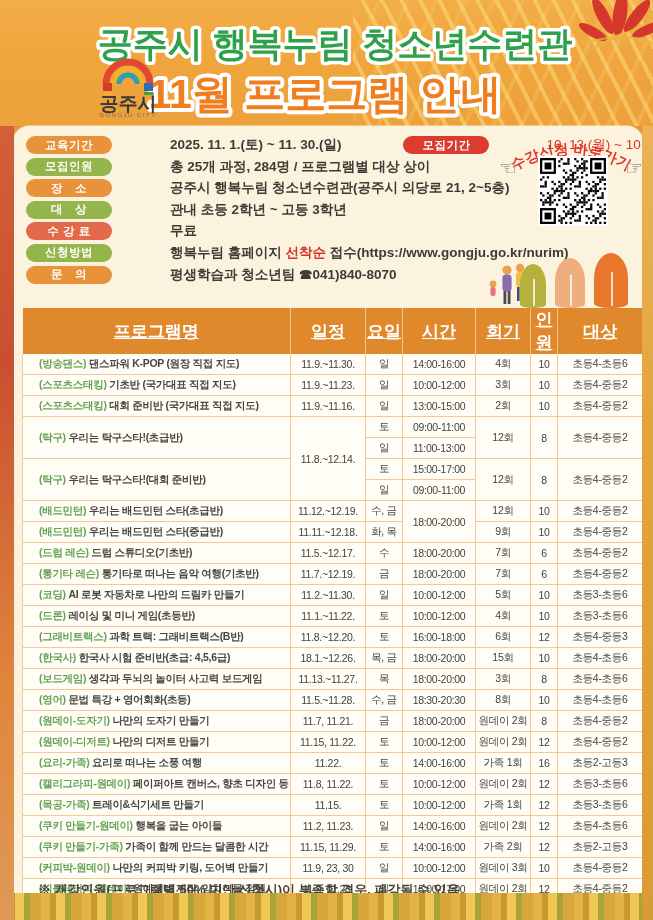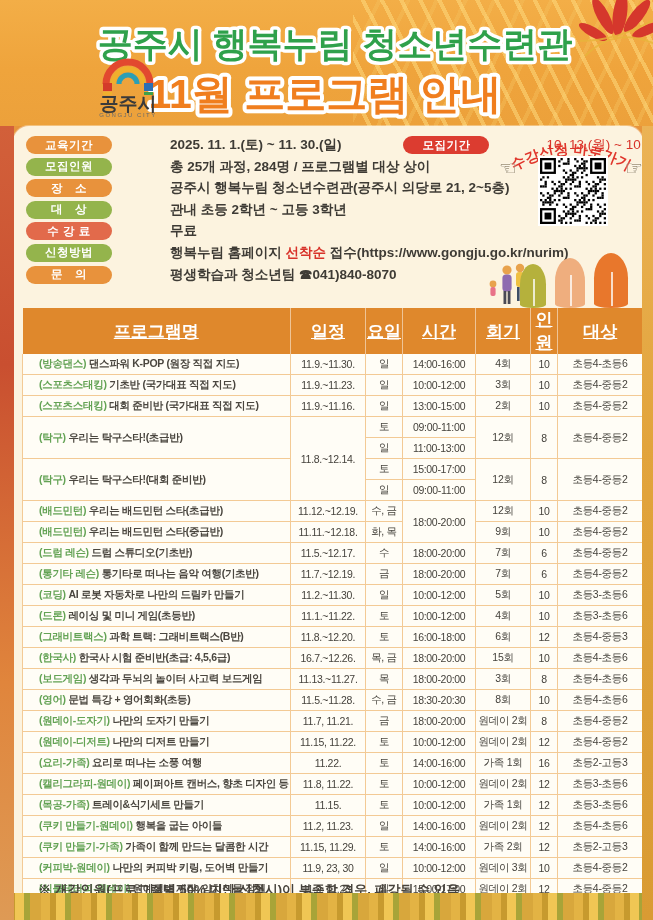--- a/index.html
+++ b/index.html
@@ -540,21 +540,21 @@
           <td class="name"><span class="prefix">(그래비트랙스) </span>과학 트랙: 그래비트랙스(B반)</td>
           <td>11.8.~12.20.</td>
           <td>토</td>
           <td>16:00-18:00</td>
           <td>6회</td>
           <td>12</td>
           <td>초등4-중등3</td>
         </tr>
         <tr>
           <td class="name"><span class="prefix">(한국사) </span>한국사 시험 준비반(초급: 4,5,6급)</td>
-          <td>16.7.~12.26.</td>
+          <td>18.1.~12.26.</td>
           <td>목, 금</td>
           <td>18:00-20:00</td>
           <td>15회</td>
           <td>10</td>
           <td>초등4-초등6</td>
         </tr>
         <tr>
           <td class="name"><span class="prefix">(보드게임) </span>생각과 두뇌의 놀이터 사고력 보드게임</td>
           <td>11.13.~11.27.</td>
           <td>목</td>

